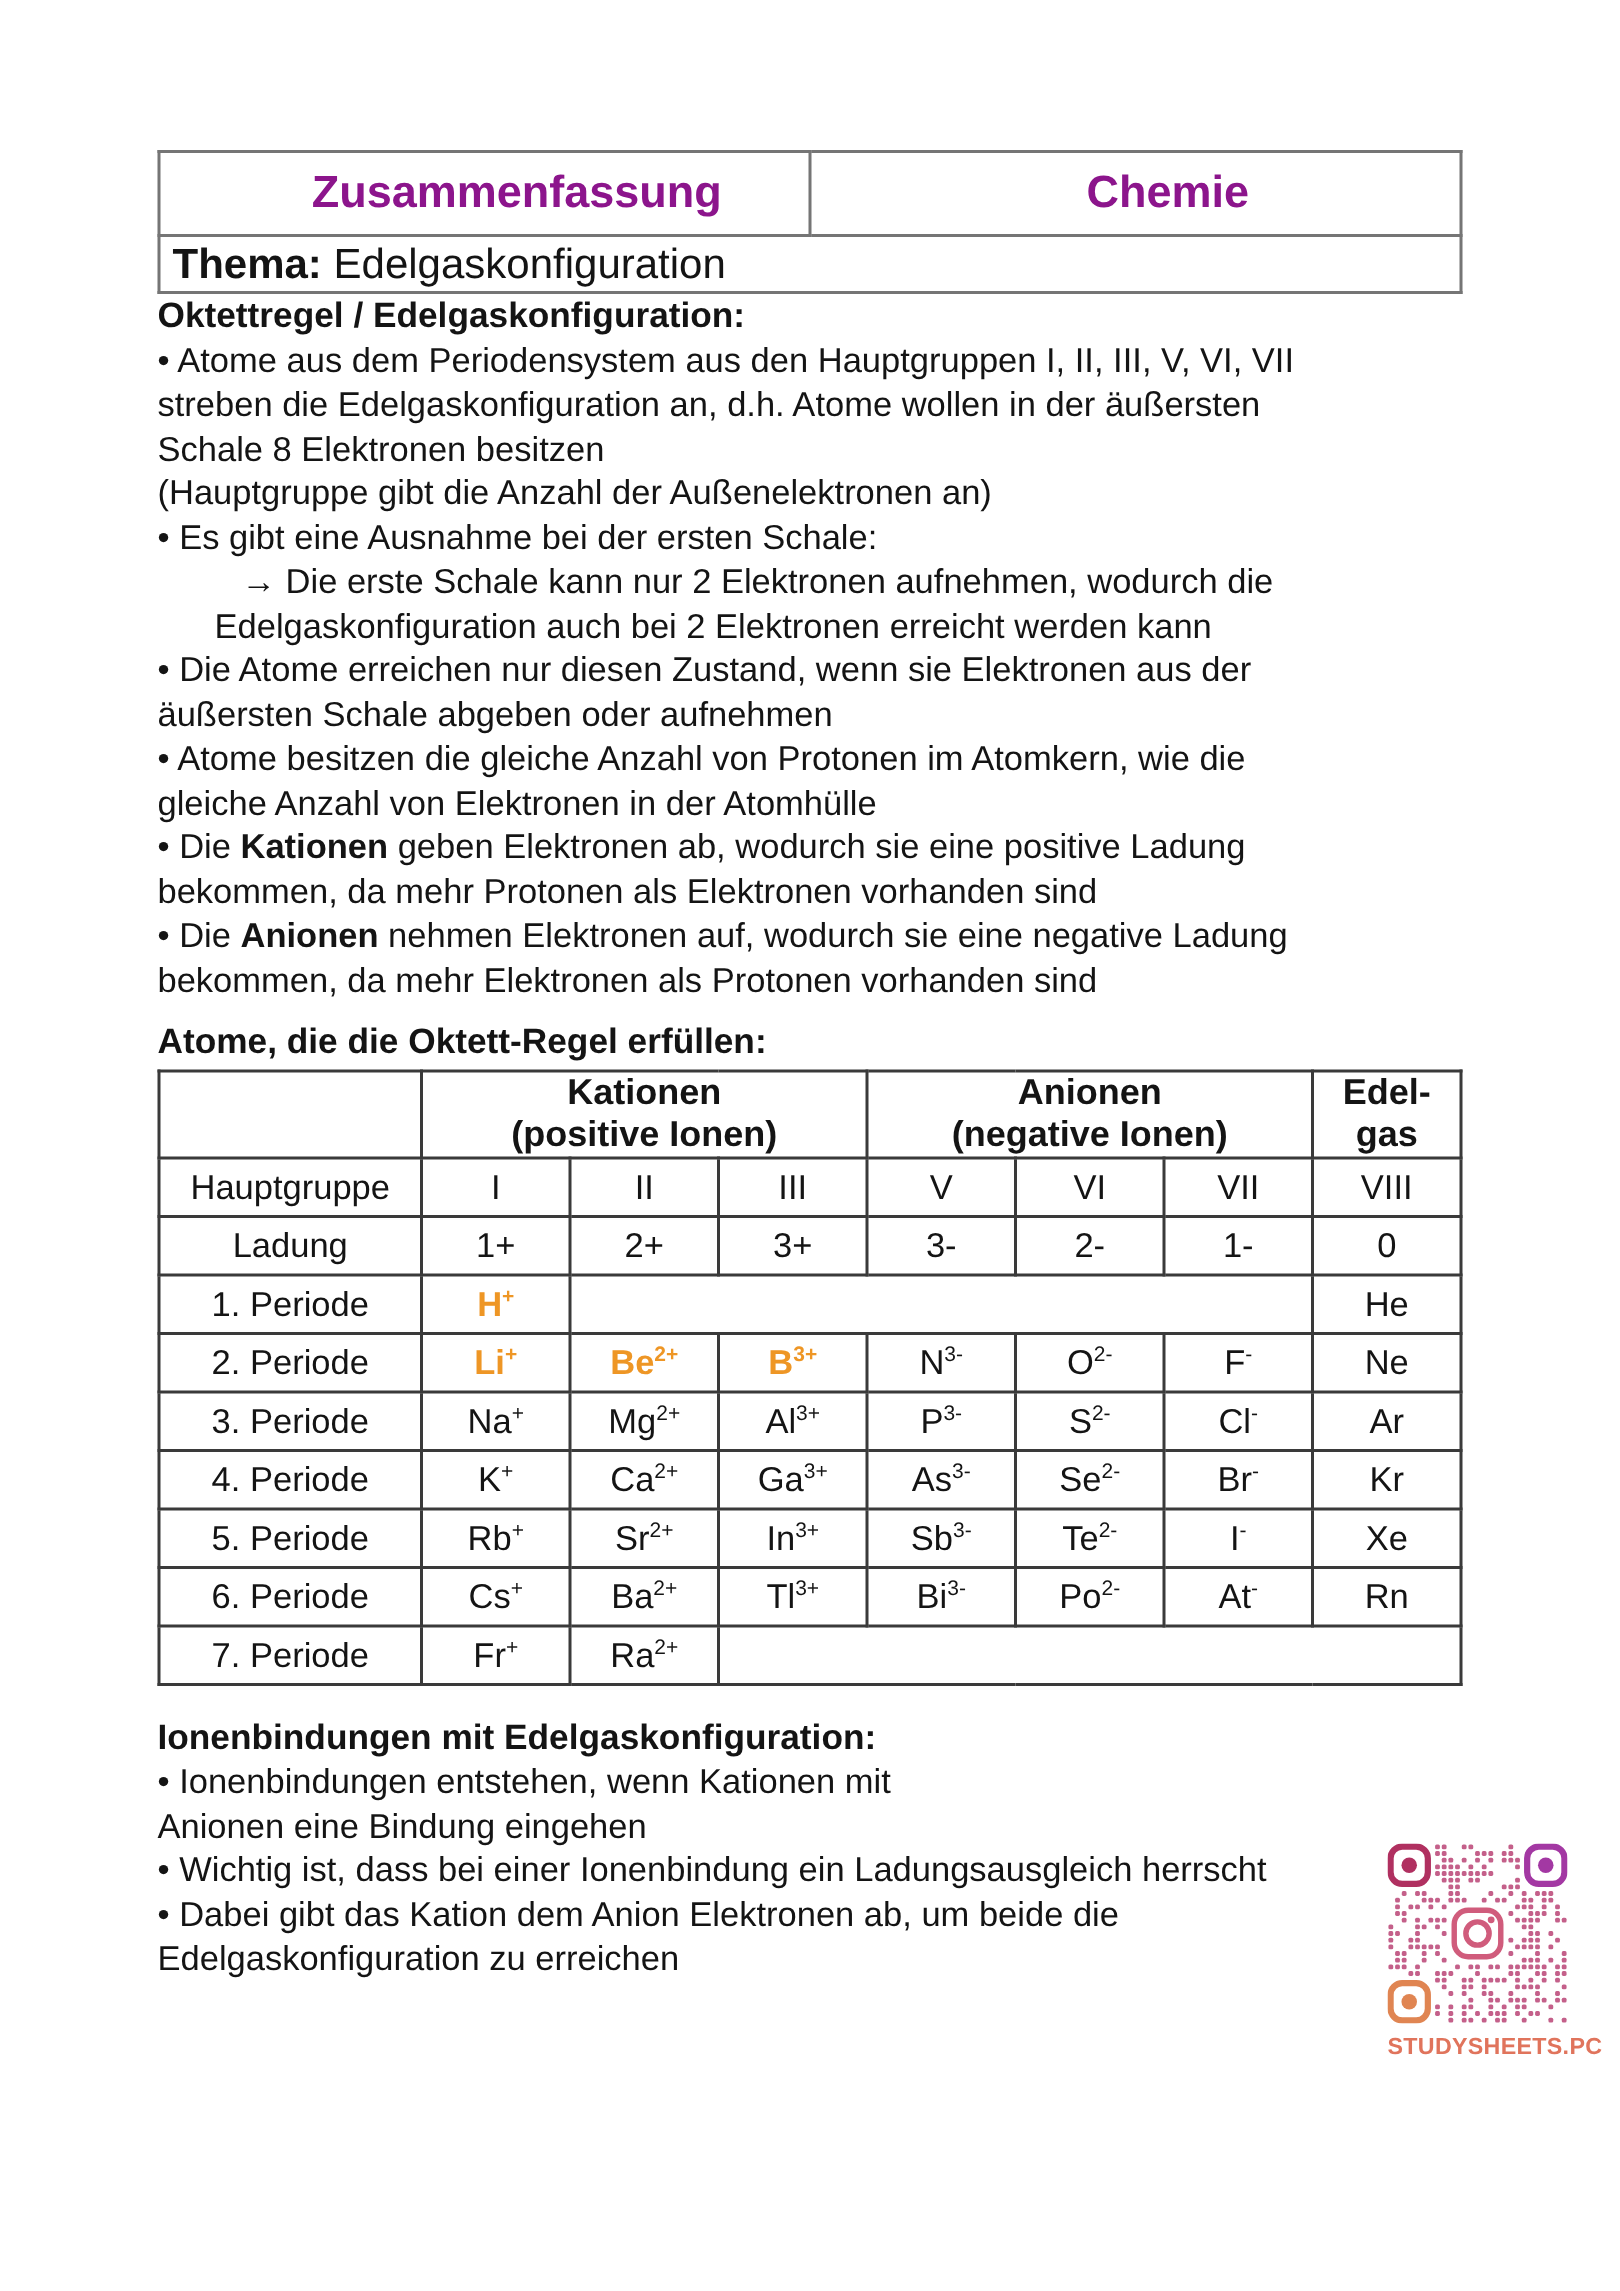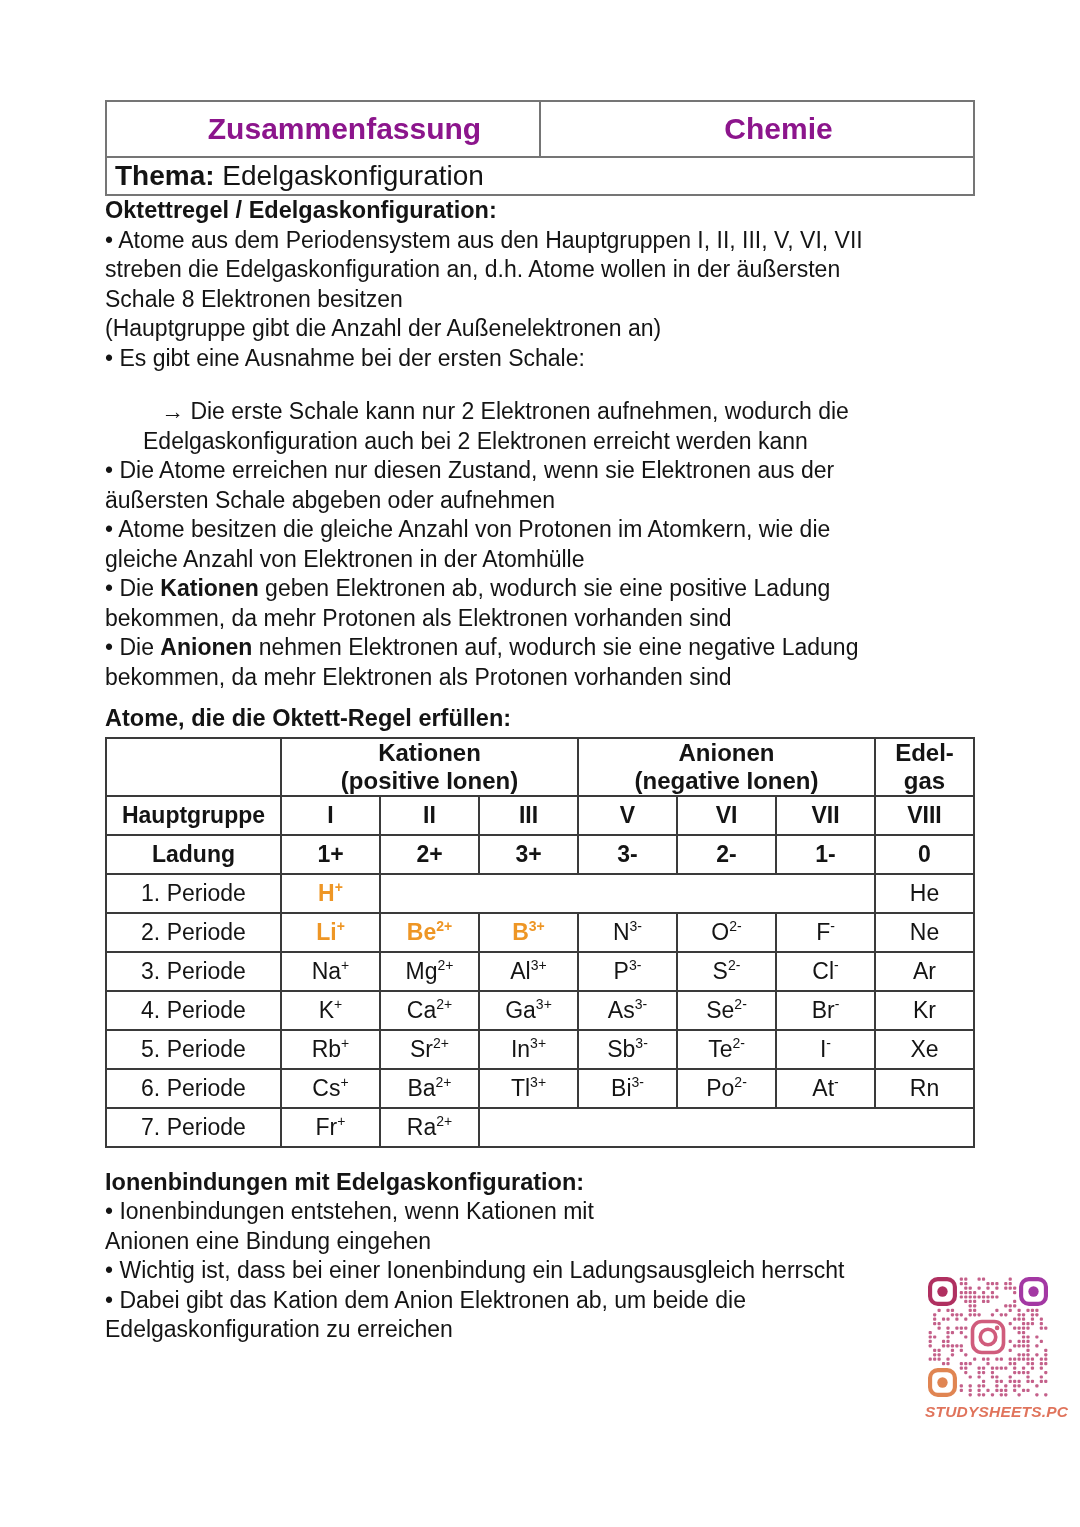--- a/index.html
+++ b/index.html
@@ -14,42 +14,42 @@
   .header-table{width:100%;border-collapse:collapse;table-layout:fixed;}
   .header-table td{border:2px solid #757575;}
   .ht-title{height:52px;text-align:center;font-weight:bold;font-size:30px;color:#8c158c;padding-left:44px;}
   .ht-topic{height:32px;font-size:28px;padding:2px 8px;}
   .ht-topic b{font-weight:bold;}
 
   
   .sec-heading{font-weight:bold;font-size:23.5px;line-height:29.5px;}
   .oktett-heading{}
   .line{font-size:23px;line-height:29.5px;white-space:pre-line;}
-  .indent{margin-left:38px;margin-top:24px;}
+  .indent{margin-left:38px;}
   .arrow{font-weight:bold;padding-left:18px;}
   .hl-orange{color:#ee9625;}
   .b{font-weight:bold;}
 
   
   .table-title{margin-top:12px;}
   .main-table{border-collapse:collapse;width:100%;table-layout:fixed;margin-top:3px;}
   .main-table col.c-label{width:175px;}
   .main-table td{border:2px solid #3a3a3a;text-align:center;font-size:23px;padding:0;vertical-align:middle;}
   .group-row td{height:72px;font-weight:bold;font-size:24px;line-height:28px;}
-  .hg-row td,.ld-row td{height:36px;font-weight:bold;}
+  .hg-row td,.ld-row td{height:36px;font-weight:normal;}
   .main-table tbody td{height:37px;}
   .period-label{font-weight:normal;}
   td.orange{color:#ee9625;font-weight:bold;}
   .main-table sup{font-size:14px;line-height:0;}
 
   
   .ionen-heading{margin-top:20px;}
 
   
-  .qr-block{position:absolute;left:820px;top:1177px;width:126px;text-align:center;font-style:italic;}
+  .qr-block{position:absolute;left:820px;top:1129px;width:126px;text-align:left;}
   .qr-label{
     margin-top:2px;font-size:15.5px;font-weight:bold;letter-spacing:.2px;
     color:#e0745c;white-space:nowrap;
   }
 </style>
 </head>
 <body>
 
 <div class="page">
 

